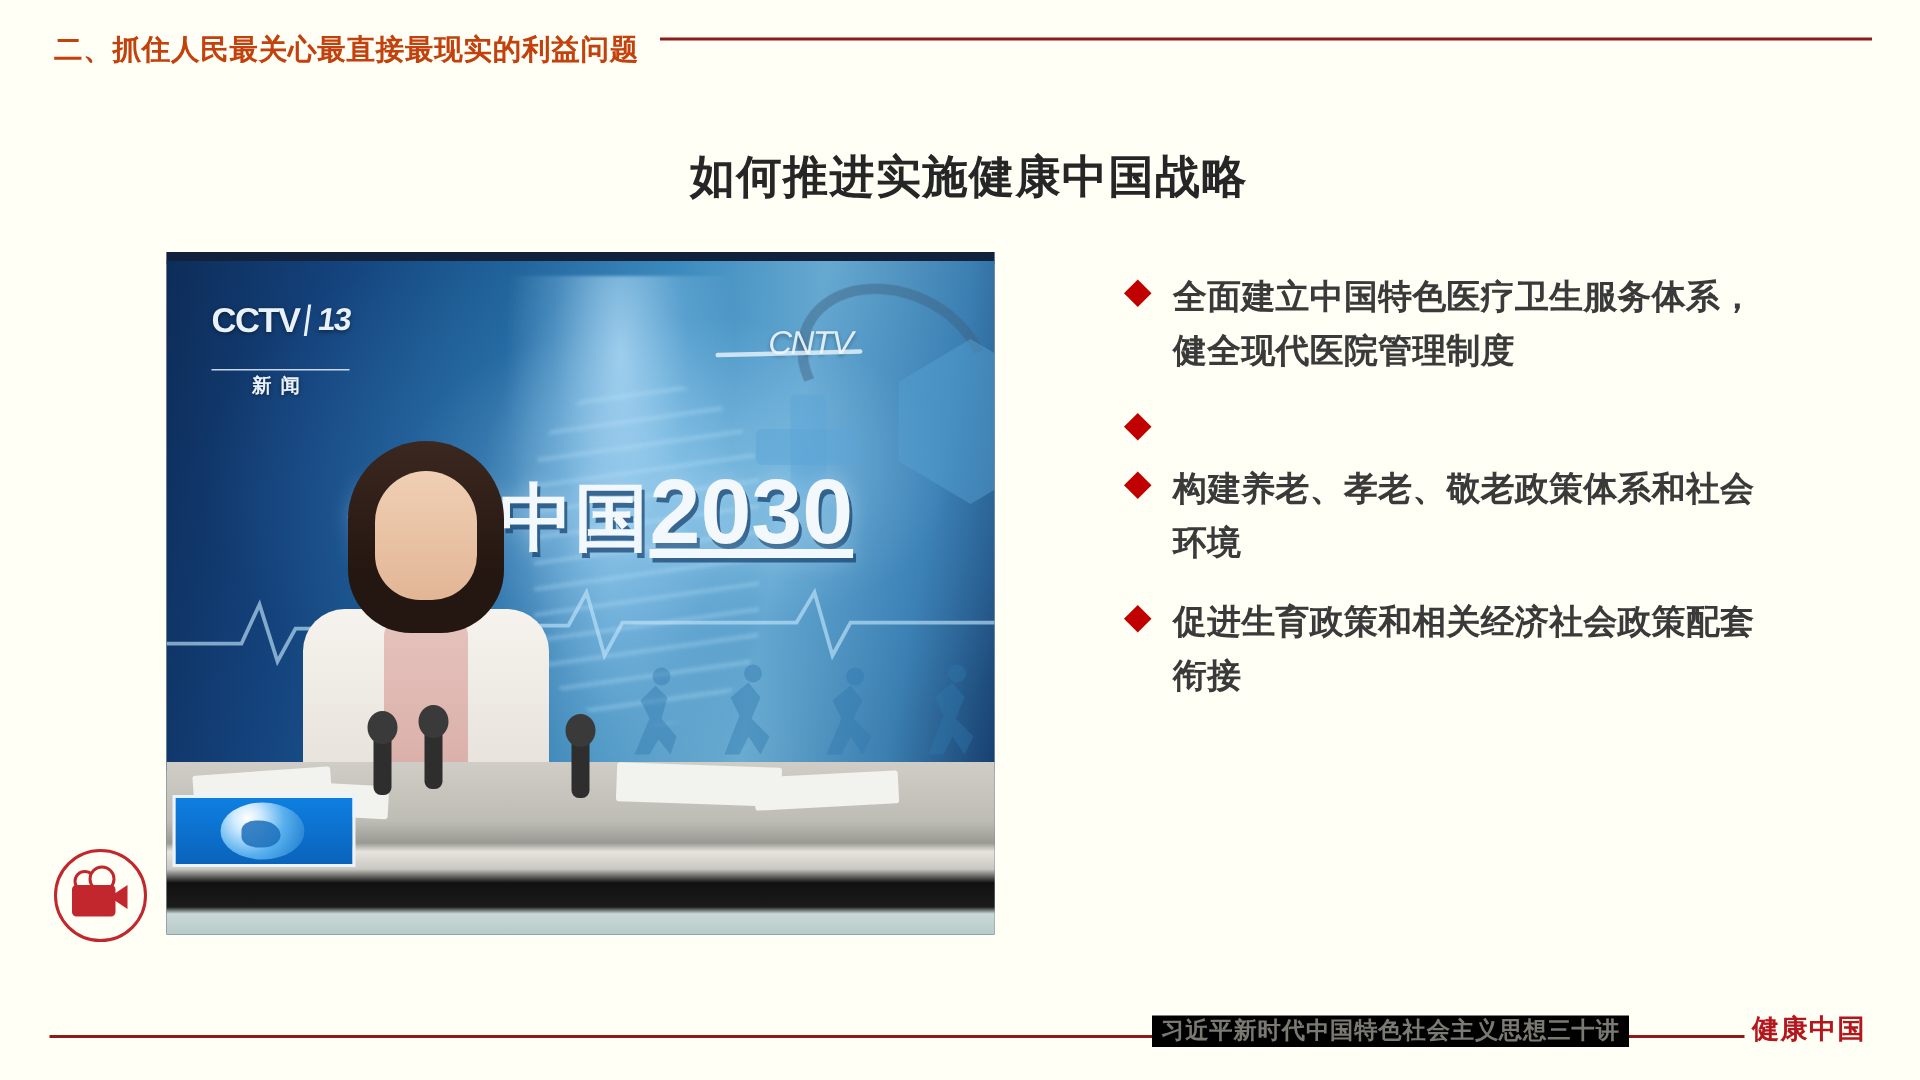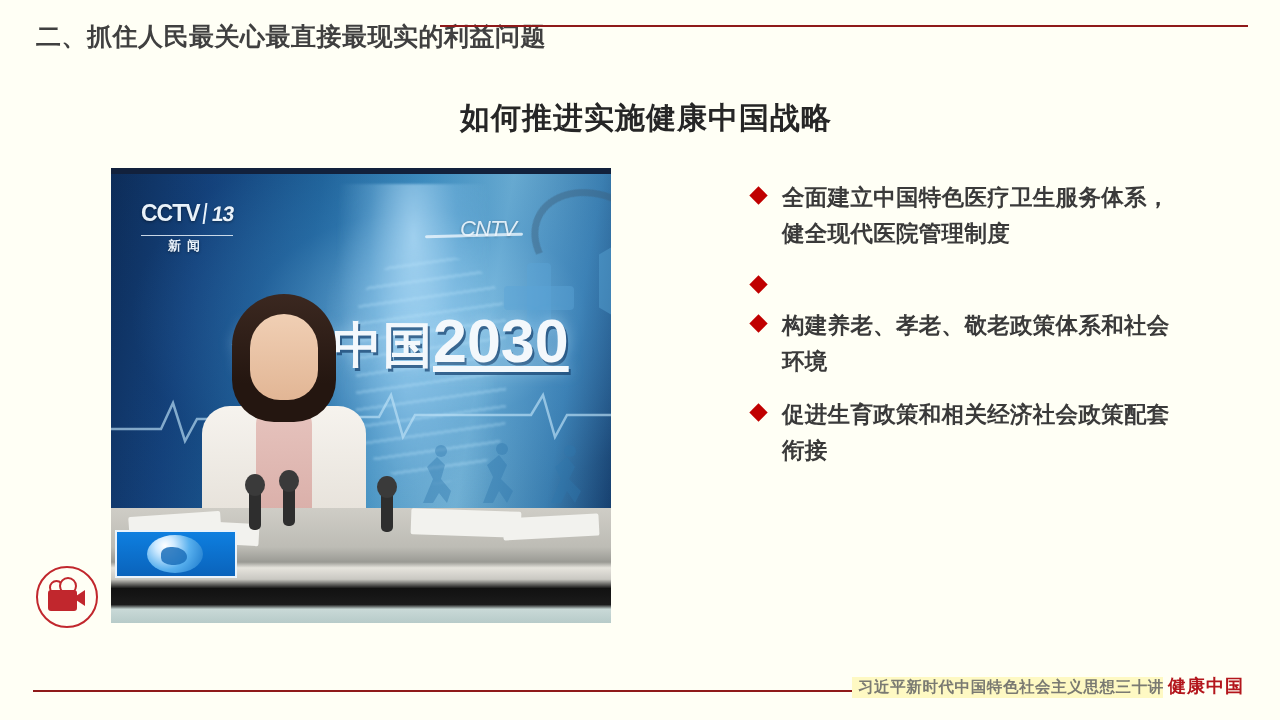--- a/index.html
+++ b/index.html
@@ -19,23 +19,23 @@
   .slide-header {
     position: absolute;
     top: 0; left: 0;
     width: 1280px;
     height: 52px;
   }
   .header-index {
     position: absolute;
     left: 36px;
     top: 20px;
-    font-size: 25px;
-    font-weight: bold;
-    color: #404040;
+    font-size: 19px;
+    font-weight: bold;
+    color: #c2410c;
     letter-spacing: 0.5px;
     white-space: nowrap;
   }
   .header-rule {
     position: absolute;
     left: 440px;
     top: 25px;
     width: 808px;
     height: 1.5px;
     background: #8f1a1a;
@@ -52,21 +52,21 @@
     font-weight: bold;
     color: #262626;
     letter-spacing: 1px;
   }
 
   
   .media-frame {
     position: absolute;
     left: 111px;
     top: 168px;
-    width: 500px;
+    width: 552px;
     height: 455px;
     overflow: hidden;
     background: #0c2a52;
   }
   .media-top-bar {
     position: absolute;
     left: 0; top: 0;
     width: 100%;
     height: 8px;
     background: #12213c;
@@ -152,21 +152,21 @@
   }
   .cctv-13 {
     font-size: 21px;
     border-left: 2px solid #e9f2fa;
     padding-left: 6px;
     transform: skewX(-8deg);
   }
   .cctv-sub {
     font-size: 13px;
     letter-spacing: 6px;
-    margin-top: 10px;
+    margin-top: 21px;
     padding-top: 3px;
     border-top: 1px solid rgba(233,242,250,0.85);
     text-align: center;
   }
   .cntv-logo {
     position: absolute;
     right: 95px;
     top: 42px;
     color: #eaf4fb;
     font-size: 22px;
@@ -389,27 +389,27 @@
   .footer-rule {
     position: absolute;
     left: 33px;
     top: 690px;
     width: 1215px;
     height: 1.5px;
     background: #8f1a1a;
   }
   .footer-text {
     position: absolute;
-    left: 852px;
+    left: 768px;
     top: 677px;
     font-size: 15.5px;
     font-weight: bold;
     color: #7a7a72;
     letter-spacing: 0.6px;
-    background: #fef9c3;
+    background: #000000;
     padding: 0 6px;
     white-space: nowrap;
   }
   .footer-lecture {
     position: absolute;
     left: 1163px;
     top: 674px;
     font-size: 18px;
     font-weight: bold;
     color: #b3161c;

